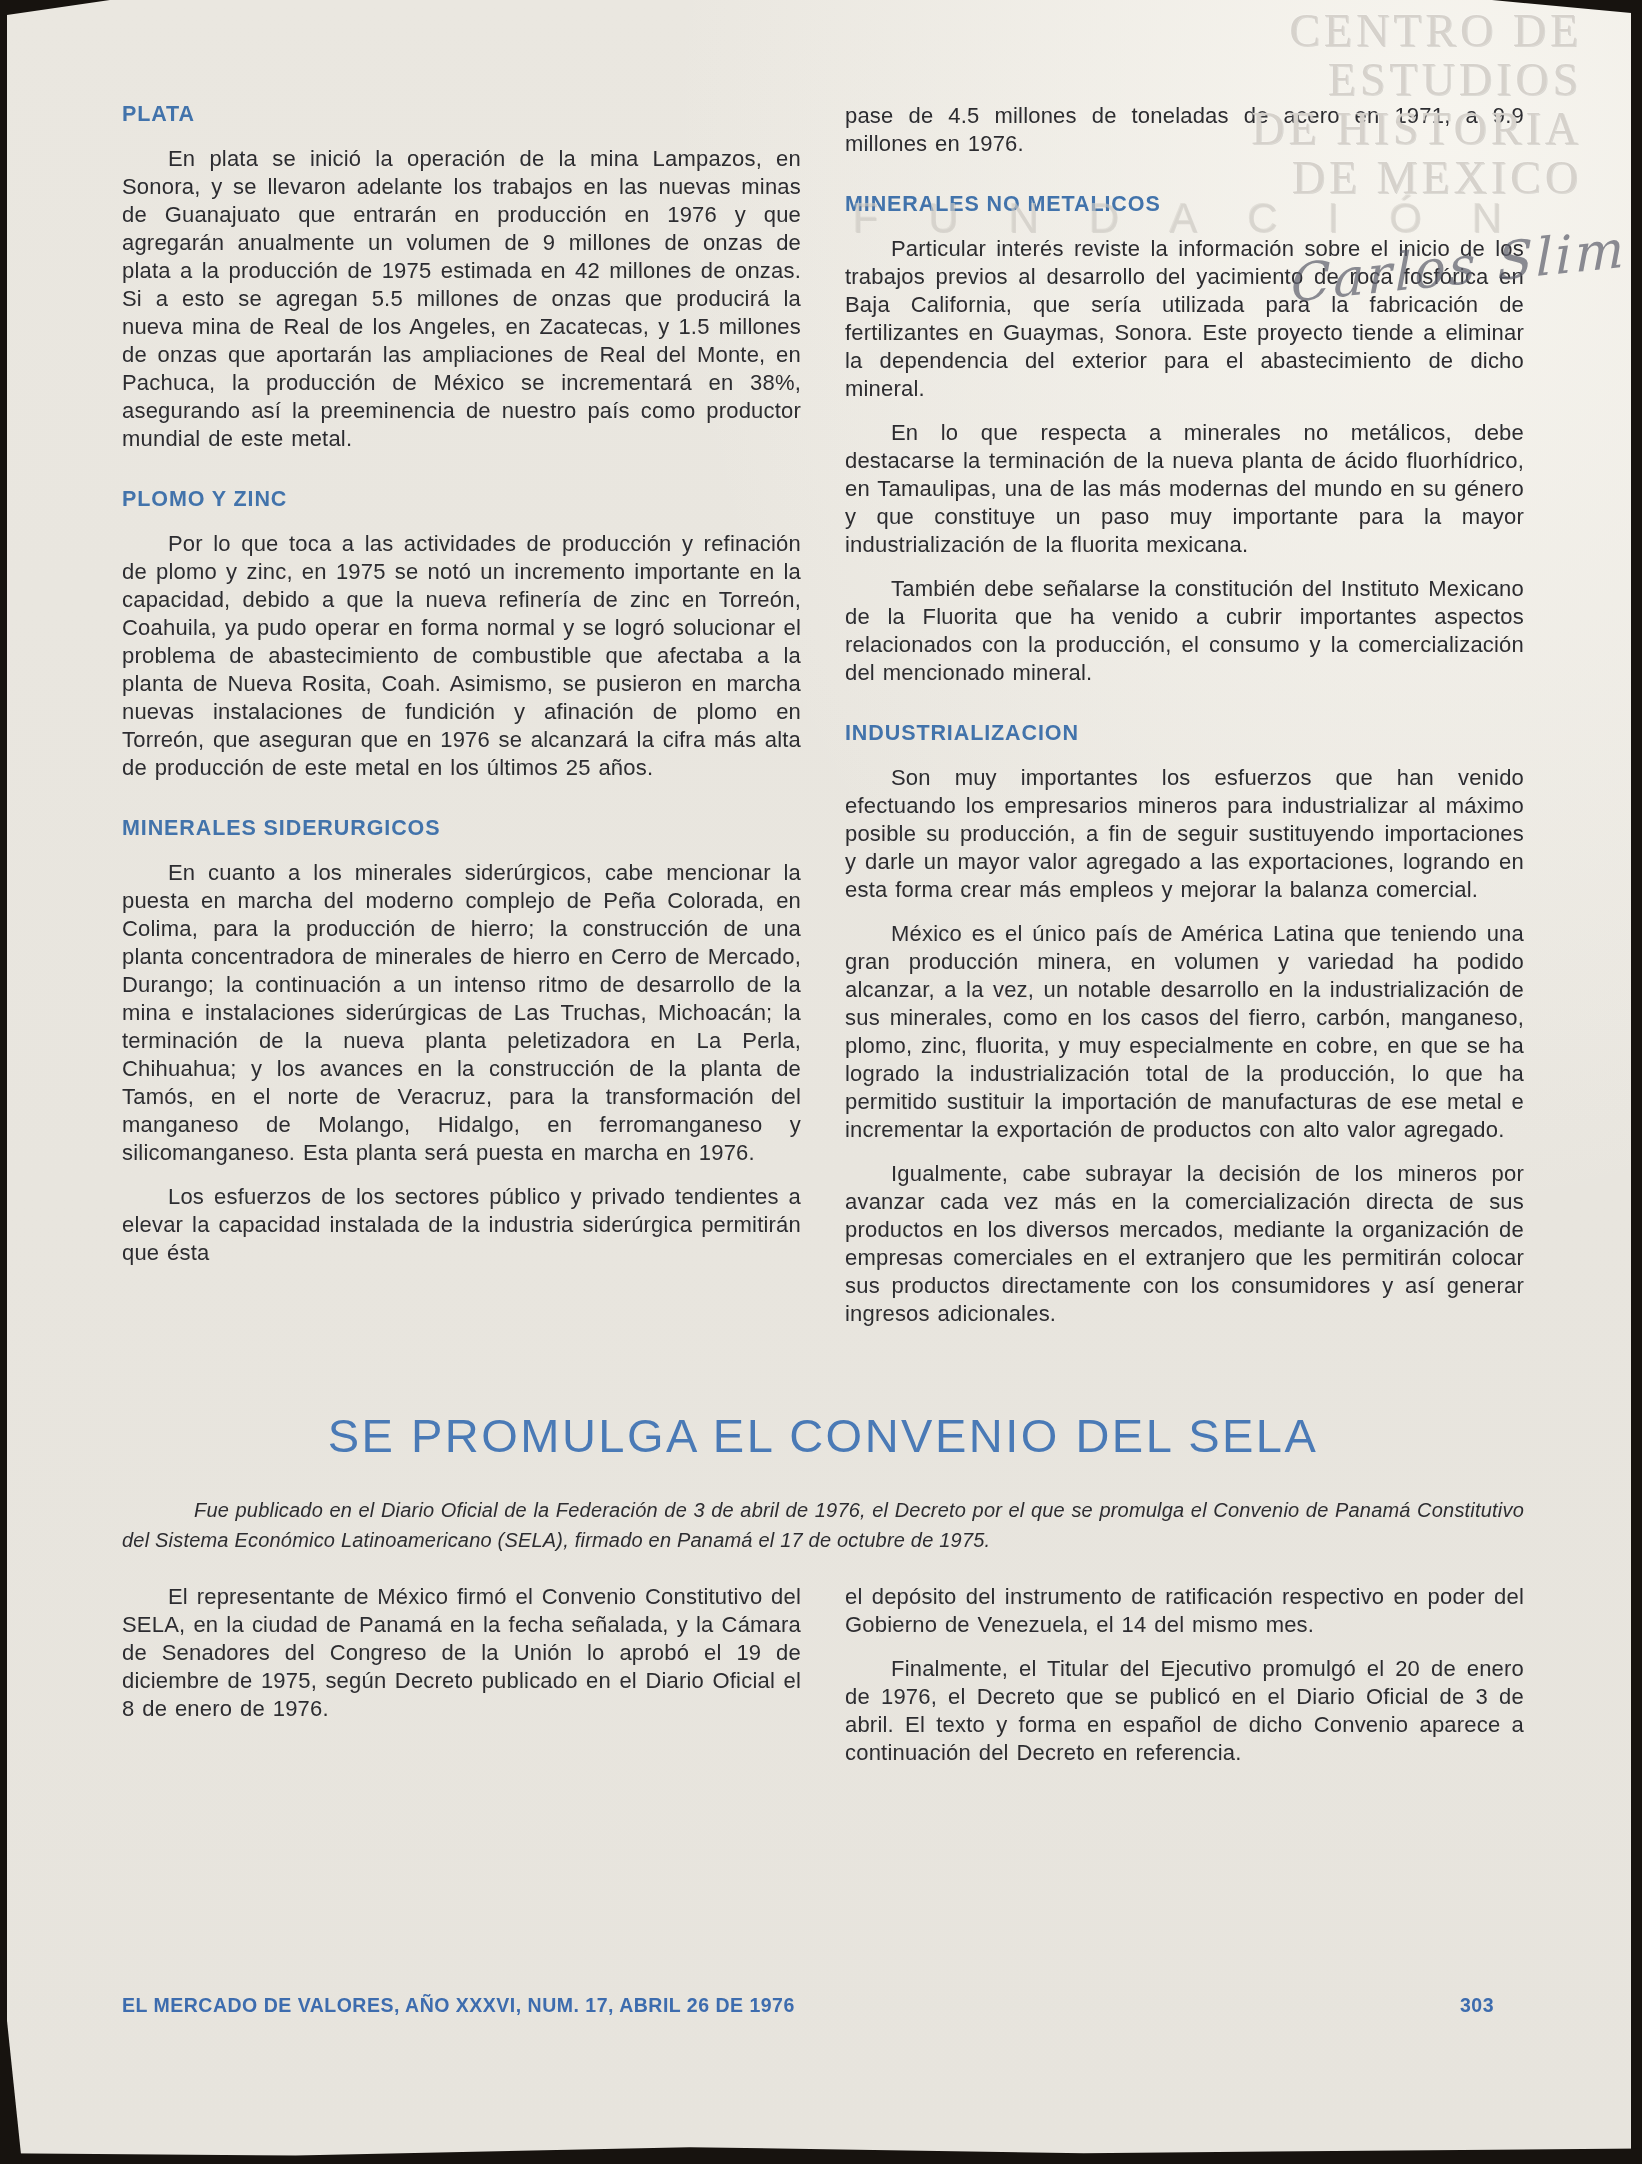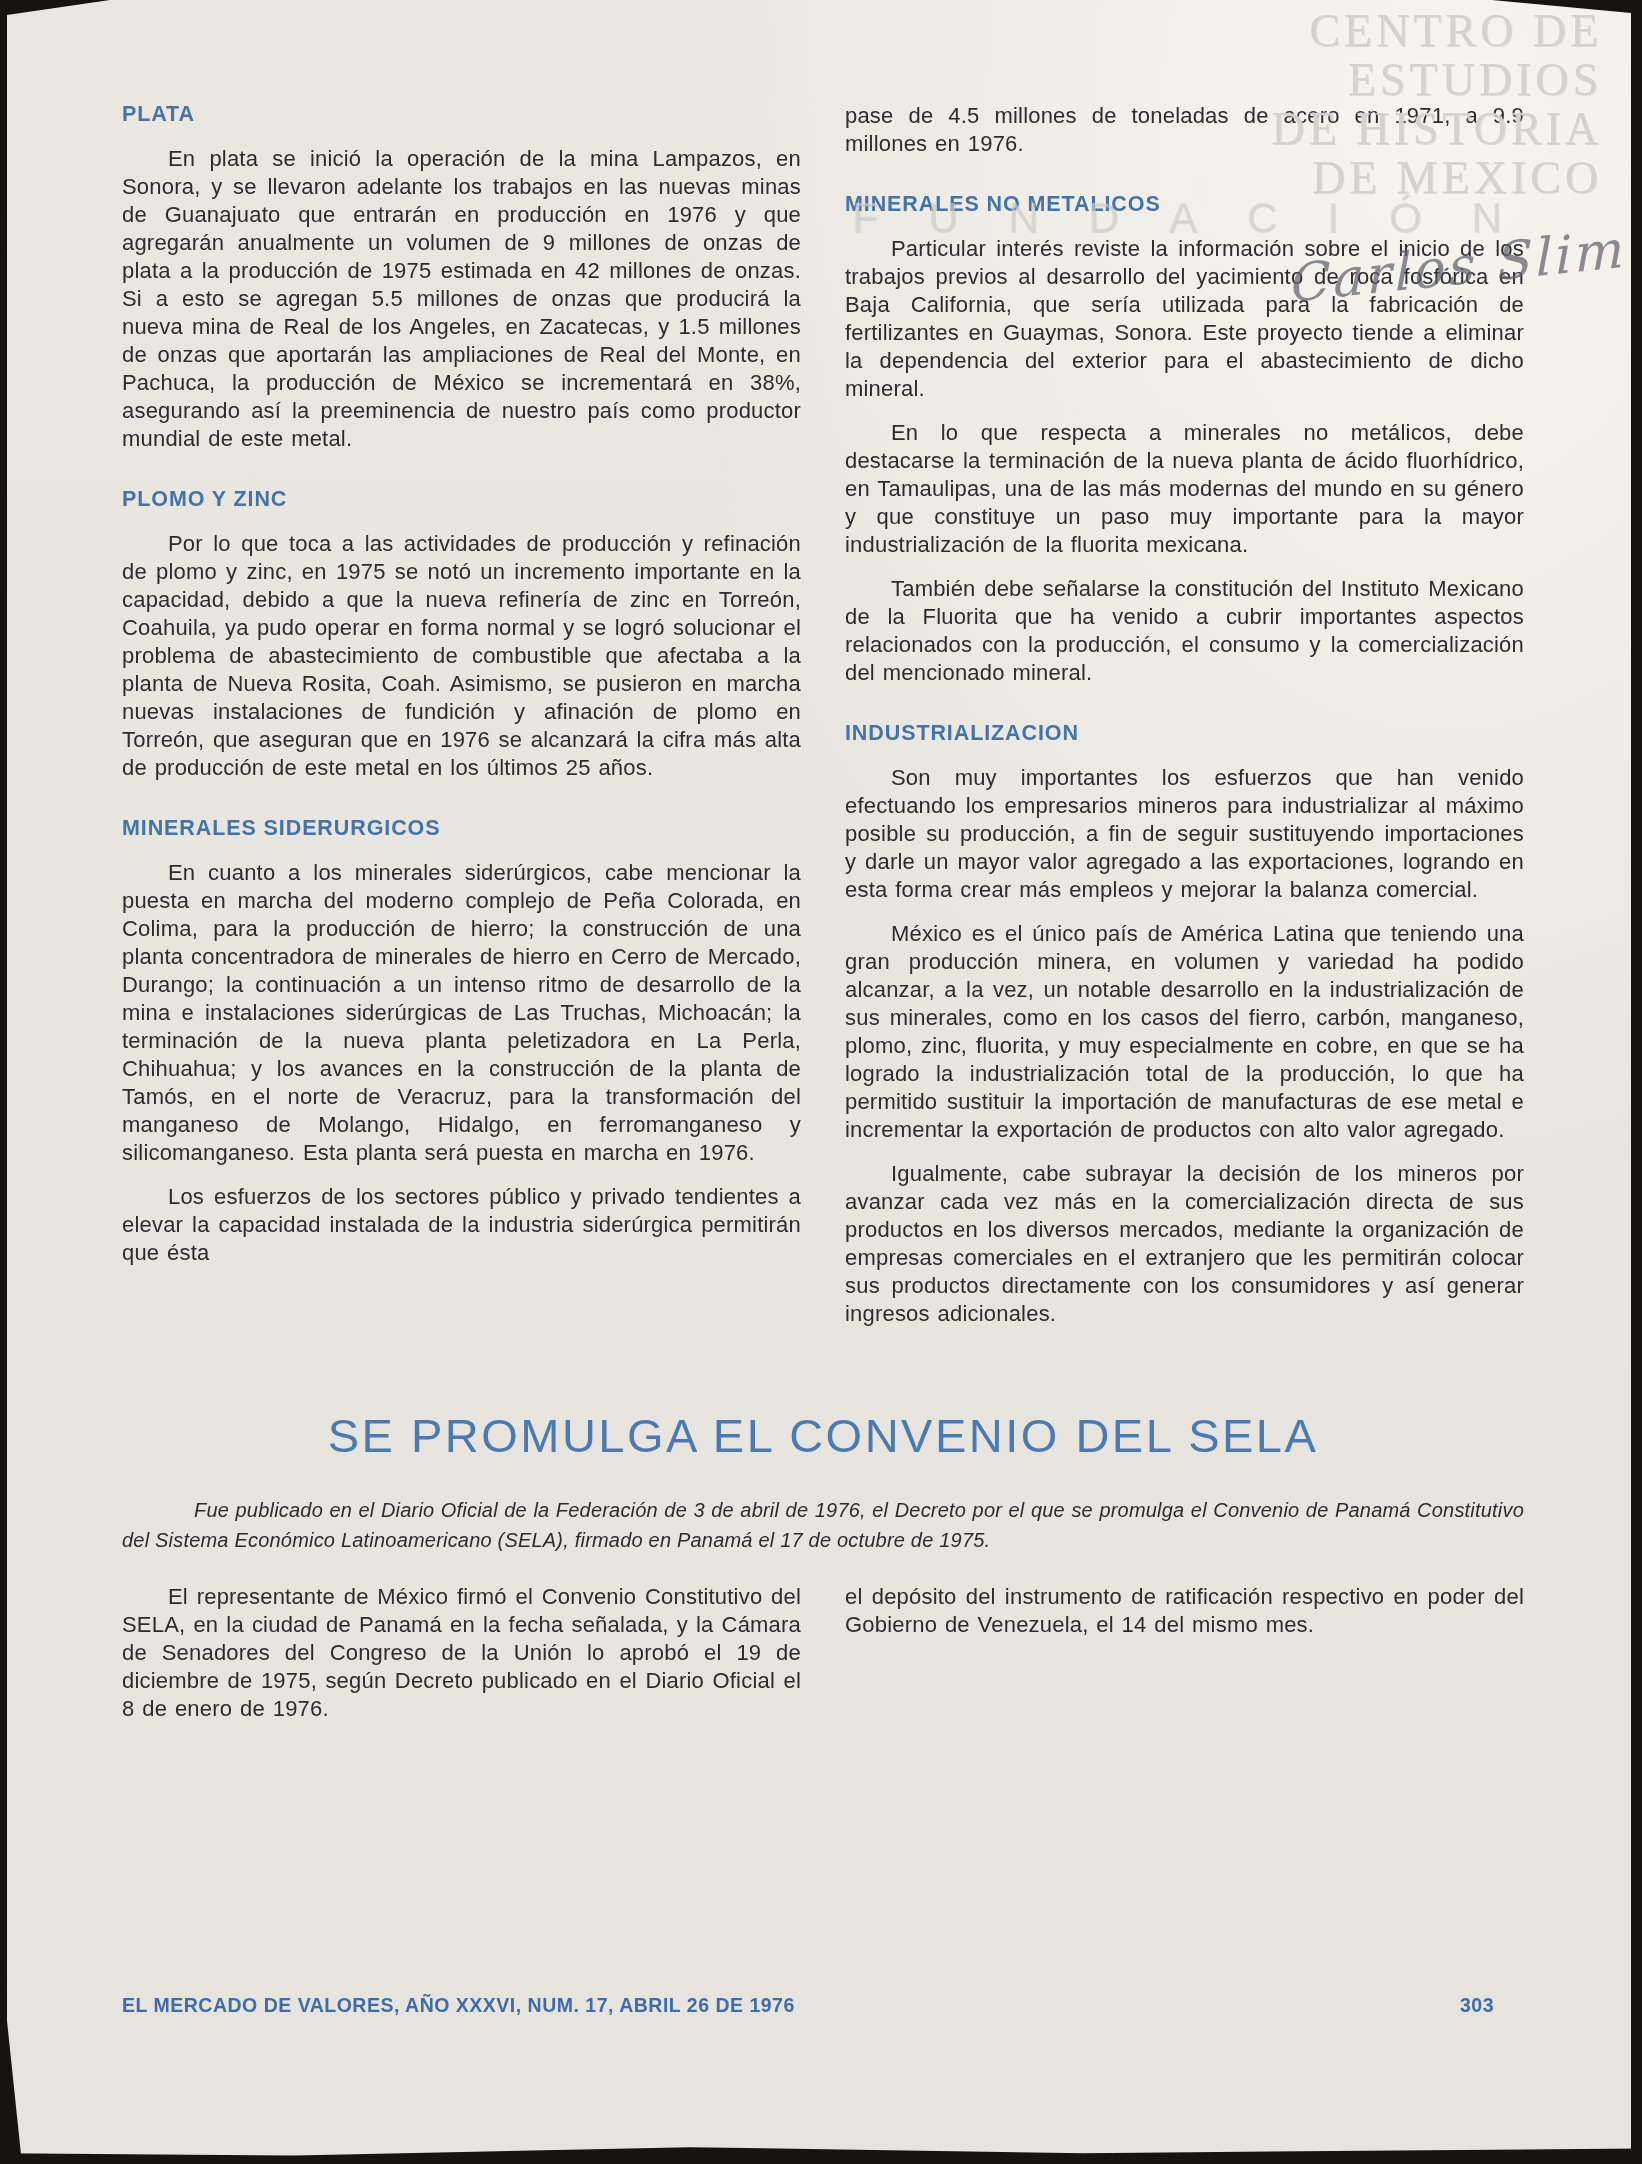--- a/index.html
+++ b/index.html
@@ -29,21 +29,21 @@
                background: #17130f; clip-path: polygon(0 0, 100% 0, 0 100%); z-index: 5; }
   .corner-tr { position: absolute; top: 0; right: 0; width: 150px; height: 14px;
                background: #17130f; clip-path: polygon(0 0, 100% 0, 100% 100%); z-index: 5; }
   .corner-bl { position: absolute; bottom: 0; left: 0; width: 22px; height: 210px;
                background: #17130f; clip-path: polygon(0 0, 0 100%, 100% 100%); z-index: 5; }
 
   
   .watermark {
     position: absolute;
     top: 6px;
-    right: 40px;
+    right: 60px;
     z-index: 4;
     text-align: right;
     font-family: "Liberation Serif", serif;
     font-size: 46px;
     line-height: 49px;
     letter-spacing: 4px;
     color: rgba(212,208,201,0.95);
     text-shadow: 0 0 2px rgba(255,255,255,0.7), 1px 1px 0 rgba(128,126,120,0.28);
     pointer-events: none;
   }
@@ -189,20 +189,21 @@
 
     <div class="sela">
       <h1 class="sela-title">SE PROMULGA EL CONVENIO DEL SELA</h1>
       <p class="lead">Fue publicado en el Diario Oficial de la Federación de 3 de abril de 1976, el Decreto por el que se promulga el Convenio de Panamá Constitutivo del Sistema Económico Latinoamericano (SELA), firmado en Panamá el 17 de octubre de 1975.</p>
       <div class="cols">
         <div class="col">
           <p class="body">El representante de México firmó el Convenio Constitutivo del SELA, en la ciudad de Panamá en la fecha señalada, y la Cámara de Senadores del Congreso de la Unión lo aprobó el 19 de diciembre de 1975, según Decreto publicado en el Diario Oficial el 8 de enero de 1976.</p>
         </div>
         <div class="col">
           <p class="body noindent">el depósito del instrumento de ratificación respectivo en poder del Gobierno de Venezuela, el 14 del mismo mes.</p>
+          <p class="body">Finalmente, el Titular del Ejecutivo promulgó el 20 de enero de 1976, el Decreto que se publicó en el Diario Oficial de 3 de abril. El texto y forma en español de dicho Convenio aparece a continuación del Decreto en referencia.</p>
         </div>
       </div>
     </div>
   </div>
 
   <div class="footer">
     <span>EL MERCADO DE VALORES, AÑO XXXVI, NUM. 17, ABRIL 26 DE 1976</span>
     <span>303</span>
   </div>
 

